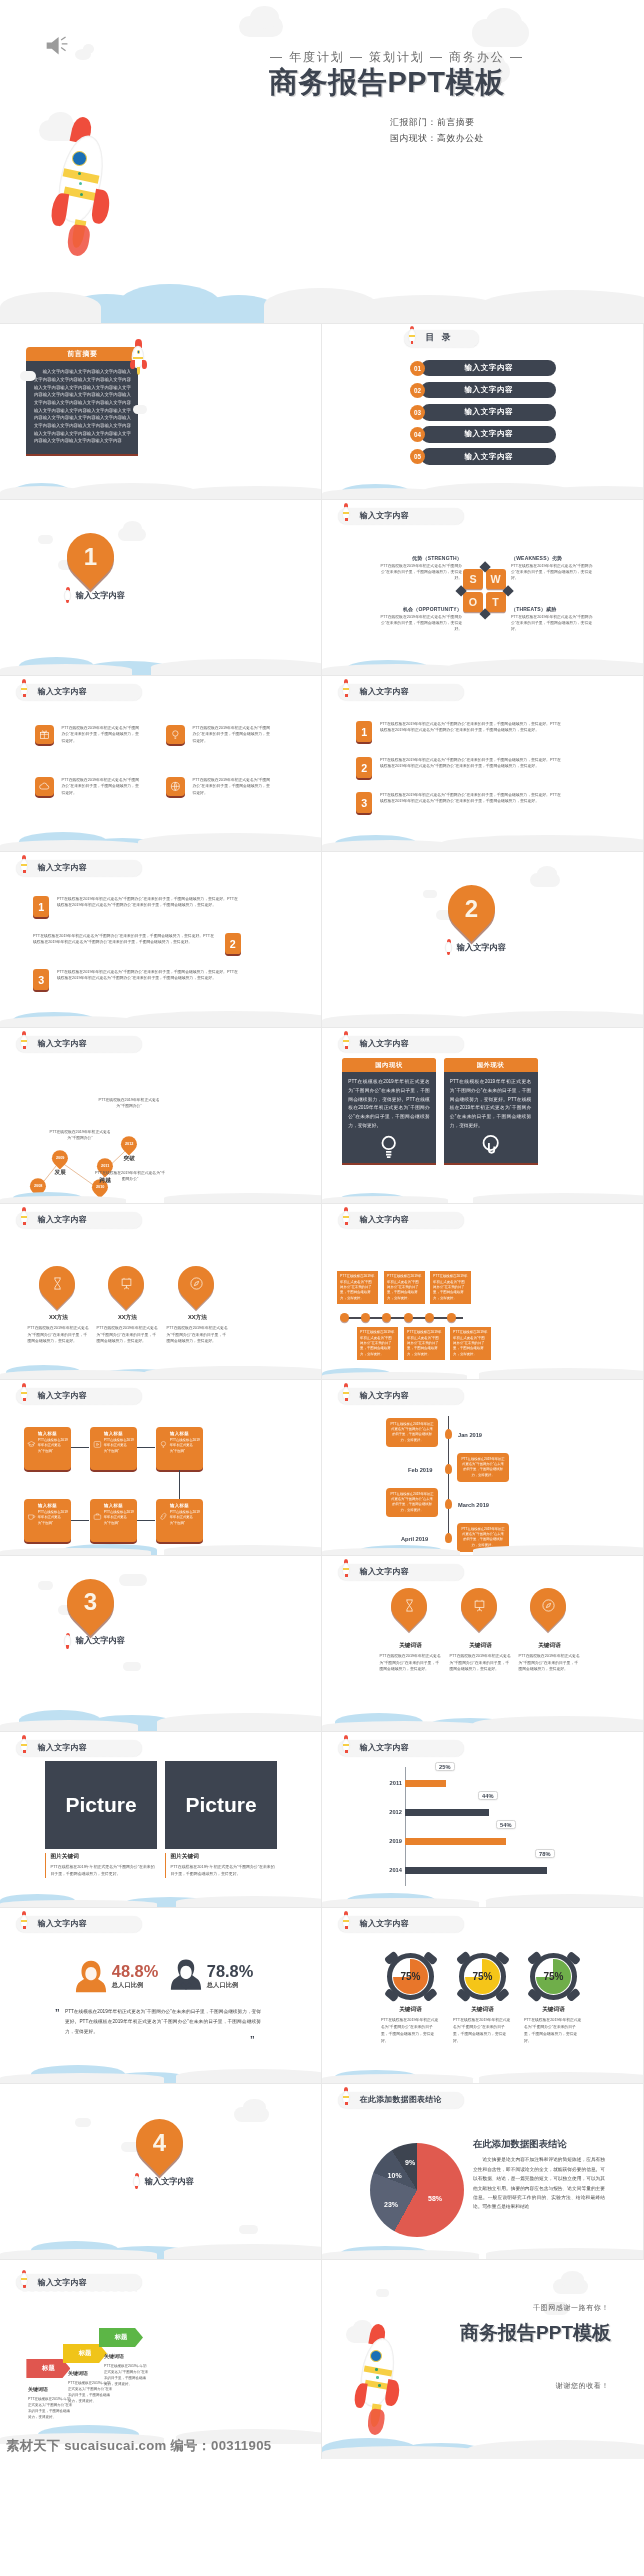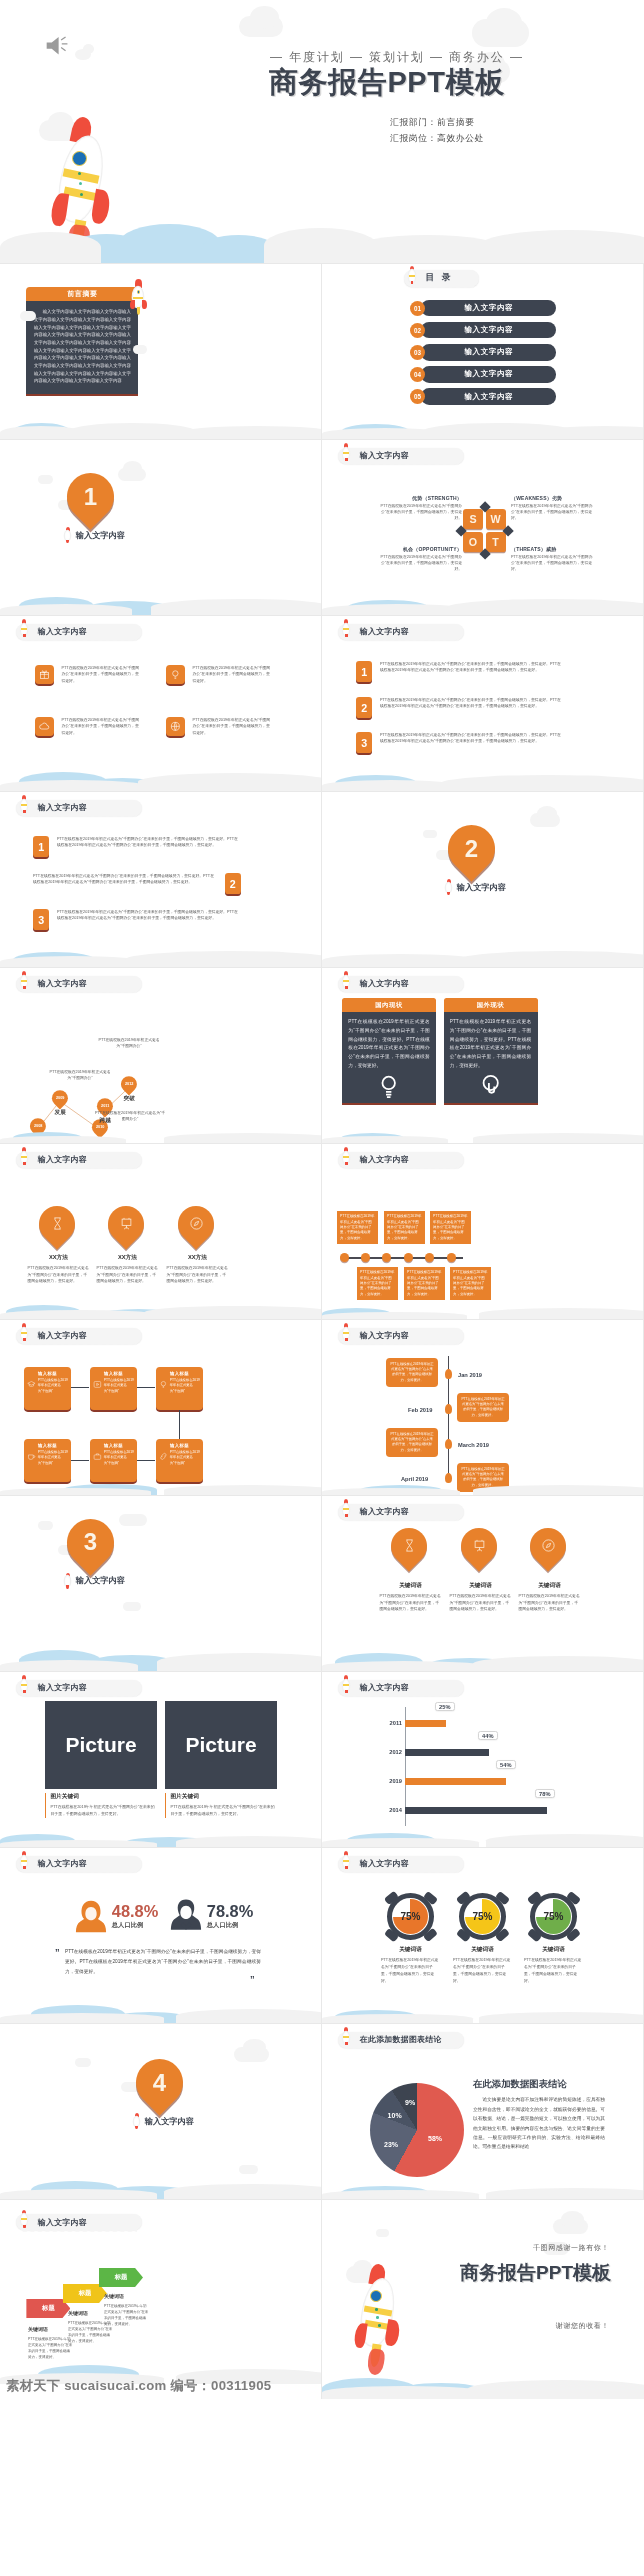--- a/index.html
+++ b/index.html
@@ -3,21 +3,21 @@
 <meta charset="utf-8">
 <style>
   *{box-sizing:border-box;margin:0;padding:0;}
   html,body{width:644px;background:#fff;font-family:"Liberation Sans","DejaVu Sans",sans-serif;}
   body{width:644px;height:2576px;position:relative;overflow:hidden;}
 
   
   .slide{position:relative;overflow:hidden;background:#fff;border-bottom:0.6px solid #e8e8e8;}
   .half{width:322px;float:left;height:176px;border-right:0.6px solid #e8e8e8;}
   .row{width:644px;overflow:hidden;}
-  .cover{width:644px;height:264px;}
+  .cover{width:644px;height:324px;}
 
   
   .cloudbar{position:absolute;left:0;right:0;bottom:0;height:36px;pointer-events:none;}
   .cl{position:absolute;border-radius:50% 50% 0 0;}
   .cl-b{background:#bfe0f2;}
   .cl-g{background:#f2f2f2;}
   .puff{position:absolute;background:#f4f4f4;border-radius:50%;}
 
   
   .cover-sub{position:absolute;left:270px;top:49px;font-size:12px;color:#6b6b6b;letter-spacing:1.9px;white-space:nowrap;}
@@ -194,21 +194,21 @@
     <div class="rk-dot" style="left:36px;top:81px;width:3.1px;height:3.1px;background:#2f9e6b;"></div>
     <div class="rk-fin" style="left:7.5px;top:81px;width:15px;height:33px;border-radius:60% 0 40% 50%;transform:rotate(8deg);"></div>
     <div class="rk-fin" style="left:49px;top:78px;width:16.4px;height:34px;border-radius:0 60% 50% 40%;transform:rotate(10deg);"></div>
     <div class="rk-flame" style="left:29px;top:108px;width:11.3px;height:28px;background:#f7cf45;transform:rotate(10deg);"></div>
     <div class="rk-flame" style="left:24px;top:113px;width:21.4px;height:31px;background:#ef4d3c;border-radius:40% 40% 60% 60%;opacity:.85;transform:rotate(8deg);"></div>
   </div>
 
   <div class="cover-sub">— 年度计划 — 策划计划 — 商务办公 —</div>
   <div class="cover-title">商务报告PPT模板</div>
   <div class="cover-meta" style="top:117px;">汇报部门：前言摘要</div>
-  <div class="cover-meta" style="top:133px;">汇报岗位：高效办公处</div>
+  <div class="cover-meta" style="top:133px;">国内现状：高效办公处</div>
 
   <div class="cloudbar" style="height:54px;">
     <div class="cl cl-b" style="left:69px;bottom:0;width:75px;height:29px;"></div>
     <div class="cl cl-b" style="left:119px;bottom:0;width:101px;height:39px;"></div>
     <div class="cl cl-b" style="left:201px;bottom:0;width:75px;height:28px;"></div>
     <div class="cl cl-g" style="left:0;bottom:0;width:101px;height:31px;"></div>
     <div class="cl cl-g" style="left:264px;bottom:0;width:113px;height:35px;"></div>
     <div class="cl cl-g" style="left:352px;bottom:0;width:151px;height:28px;"></div>
     <div class="cl cl-g" style="left:478px;bottom:0;width:182px;height:33px;"></div>
   </div>

